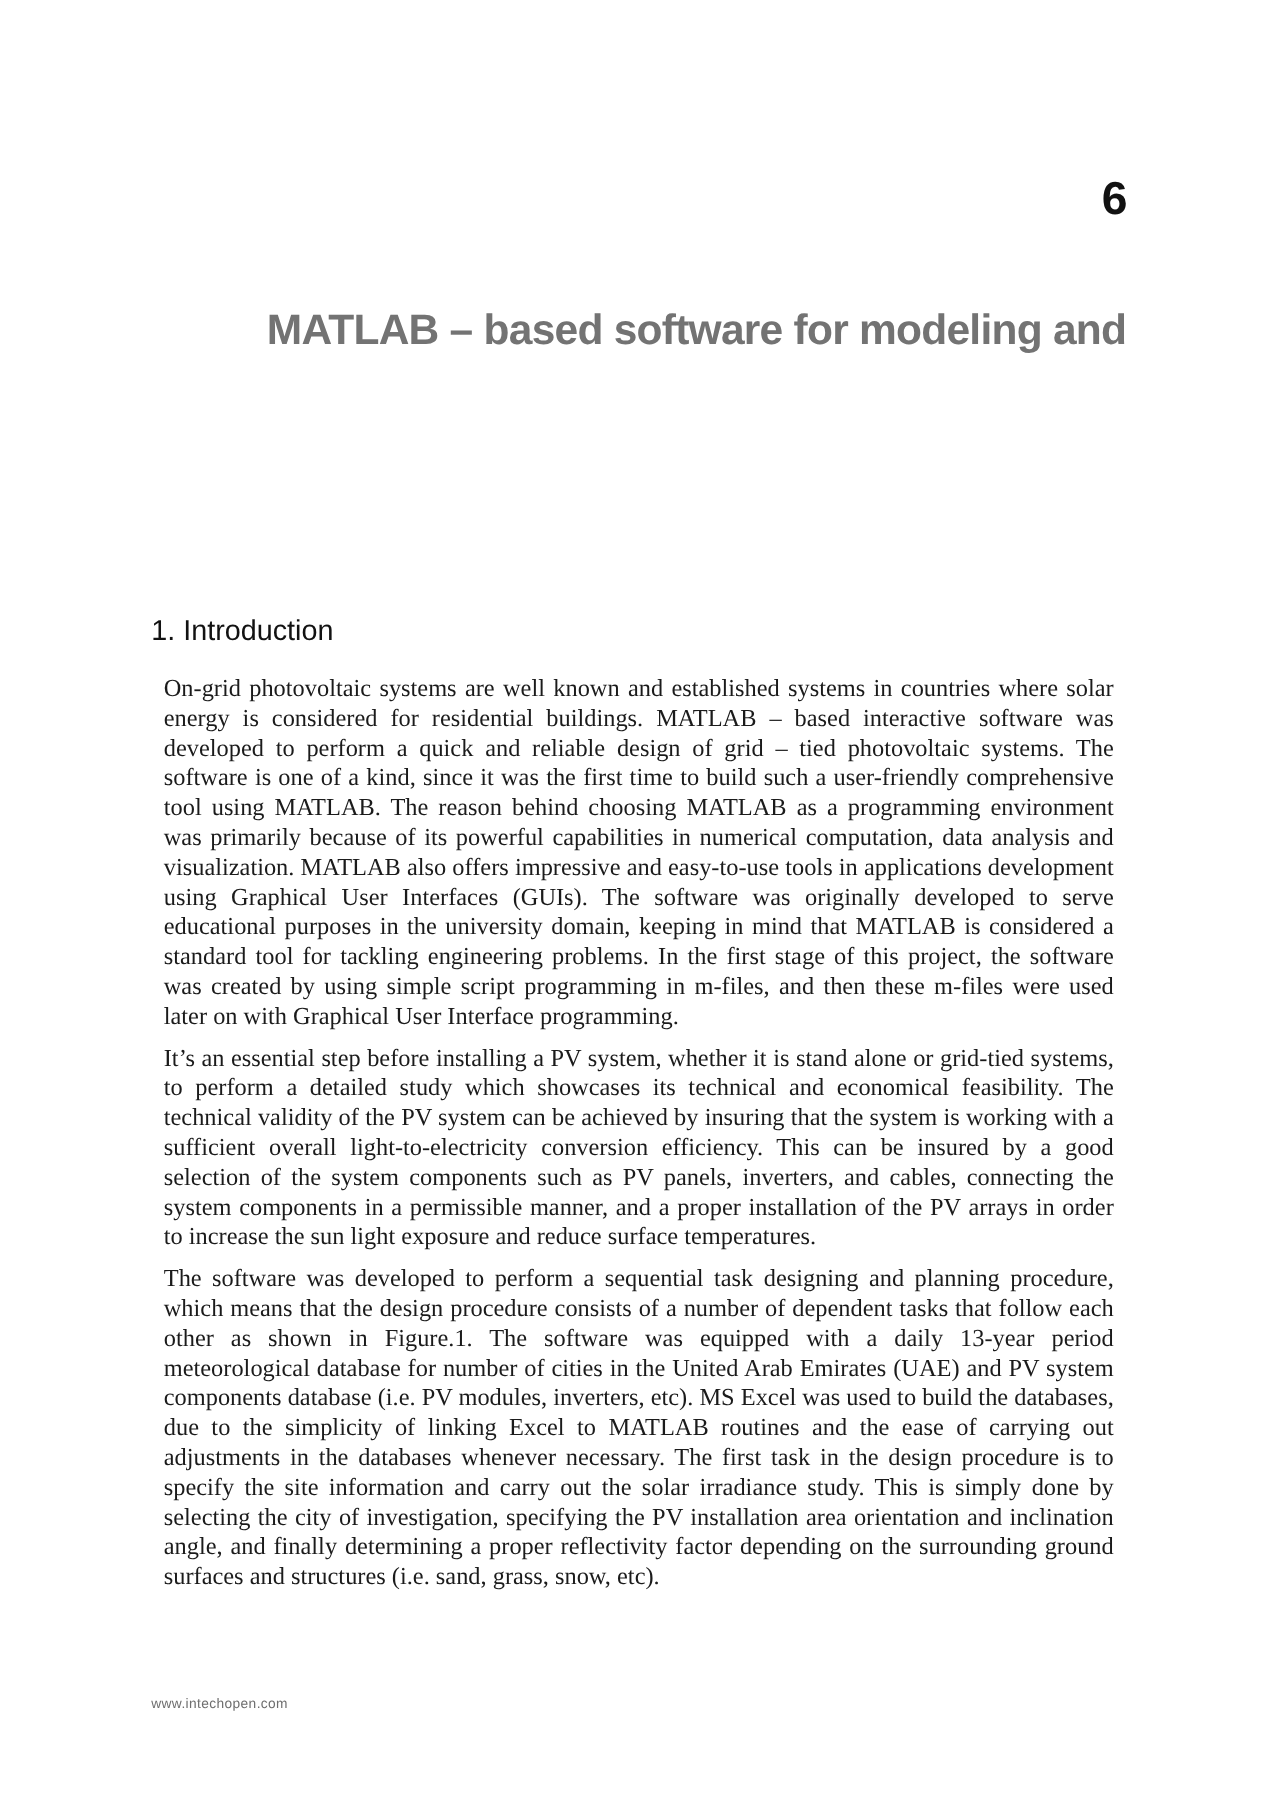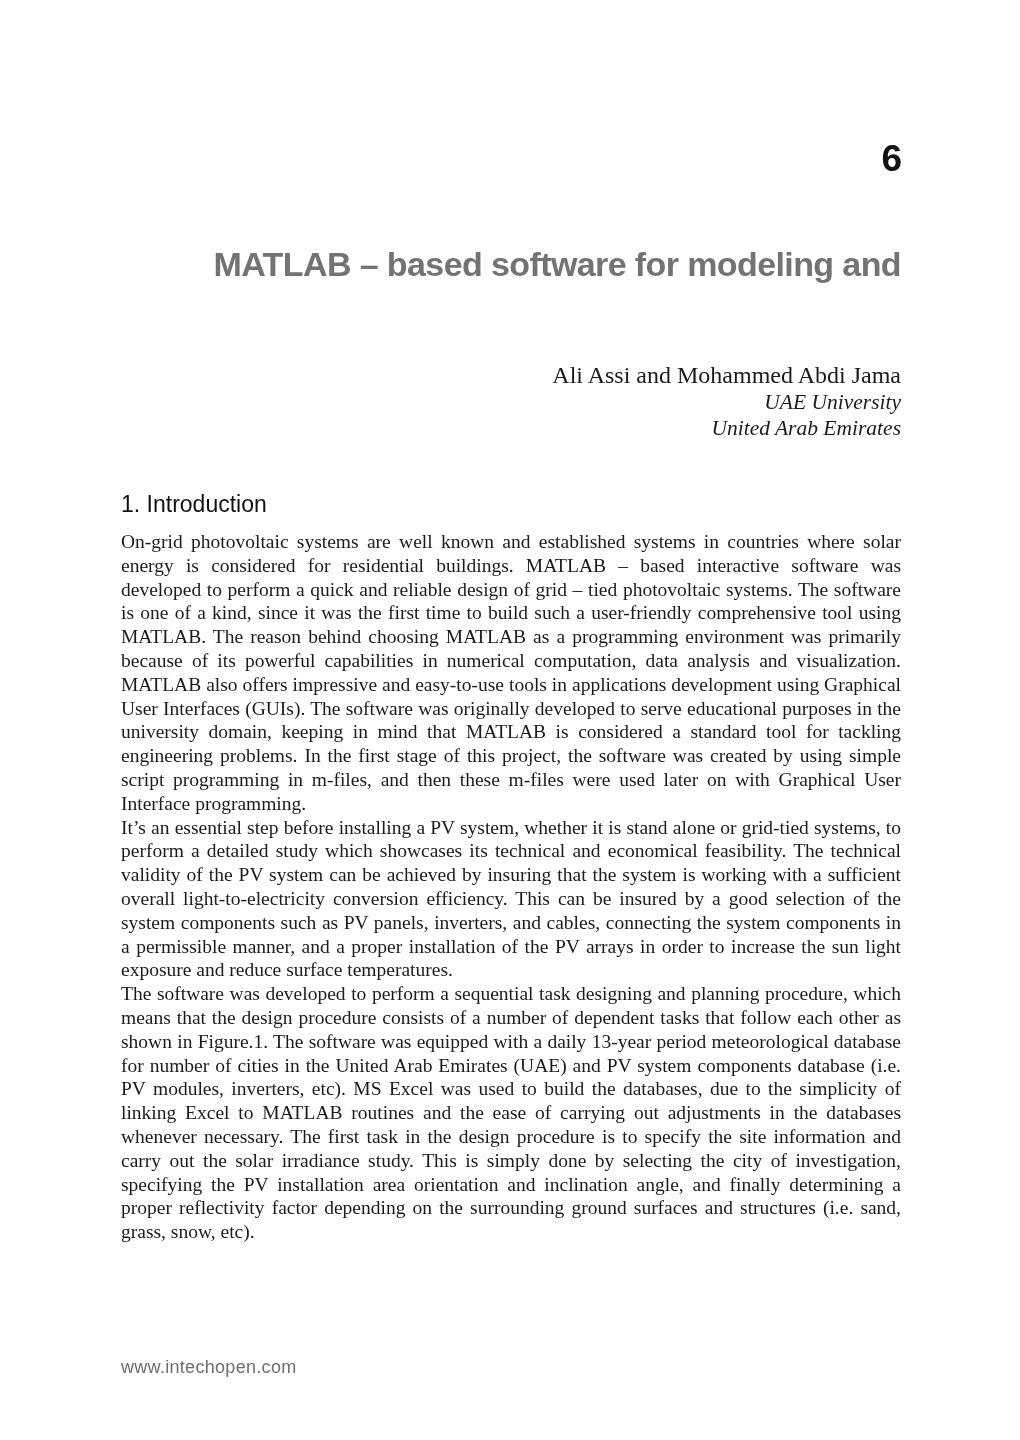--- a/index.html
+++ b/index.html
@@ -66,47 +66,42 @@
   .body-text {
     position: absolute;
     top: 530px;
     left: 121px;
     width: 780px;
     font-size: 19.5px;
     line-height: 23.8px;
     text-align: justify;
     color: #1b1b1b;
   }
-  .body-text p { margin: 0; }
+  .body-text p { margin: 10px; }
   .footer {
     position: absolute;
     top: 1357px;
     left: 121px;
     font-family: "Liberation Sans", sans-serif;
-    font-size: 18px;
+    font-size: 11px;
     letter-spacing: 0.3px;
     color: #6e6e6e;
   }
 </style>
 </head>
 <body>
 
 <div class="page">
 
   <div class="page-number">6</div>
 
   <h1 class="title">
     <span class="title-line">MATLAB – based software for modeling and</span>
   </h1>
 
-  <div class="byline">
-    <div class="authors">Ali Assi and Mohammed Abdi Jama</div>
-    <div class="affiliation">UAE University</div>
-    <div class="affiliation">United Arab Emirates</div>
-  </div>
 
   <h2 class="section-heading">1. Introduction</h2>
 
   <div class="body-text">
     <p>On-grid photovoltaic systems are well known and established systems in countries where solar energy is considered for residential buildings. MATLAB – based interactive software was developed to perform a quick and reliable design of grid – tied photovoltaic systems. The software is one of a kind, since it was the first time to build such a user-friendly comprehensive tool using MATLAB. The reason behind choosing MATLAB as a programming environment was primarily because of its powerful capabilities in numerical computation, data analysis and visualization. MATLAB also offers impressive and easy-to-use tools in applications development using Graphical User Interfaces (GUIs). The software was originally developed to serve educational purposes in the university domain, keeping in mind that MATLAB is considered a standard tool for tackling engineering problems. In the first stage of this project, the software was created by using simple script programming in m-files, and then these m-files were used later on with Graphical User Interface programming.</p>
     <p>It’s an essential step before installing a PV system, whether it is stand alone or grid-tied systems, to perform a detailed study which showcases its technical and economical feasibility. The technical validity of the PV system can be achieved by insuring that the system is working with a sufficient overall light-to-electricity conversion efficiency. This can be insured by a good selection of the system components such as PV panels, inverters, and cables, connecting the system components in a permissible manner, and a proper installation of the PV arrays in order to increase the sun light exposure and reduce surface temperatures.</p>
     <p>The software was developed to perform a sequential task designing and planning procedure, which means that the design procedure consists of a number of dependent tasks that follow each other as shown in Figure.1. The software was equipped with a daily 13-year period meteorological database for number of cities in the United Arab Emirates (UAE) and PV system components database (i.e. PV modules, inverters, etc). MS Excel was used to build the databases, due to the simplicity of linking Excel to MATLAB routines and the ease of carrying out adjustments in the databases whenever necessary. The first task in the design procedure is to specify the site information and carry out the solar irradiance study. This is simply done by selecting the city of investigation, specifying the PV installation area orientation and inclination angle, and finally determining a proper reflectivity factor depending on the surrounding ground surfaces and structures (i.e. sand, grass, snow, etc).</p>
   </div>
 
   <div class="footer">www.intechopen.com</div>

